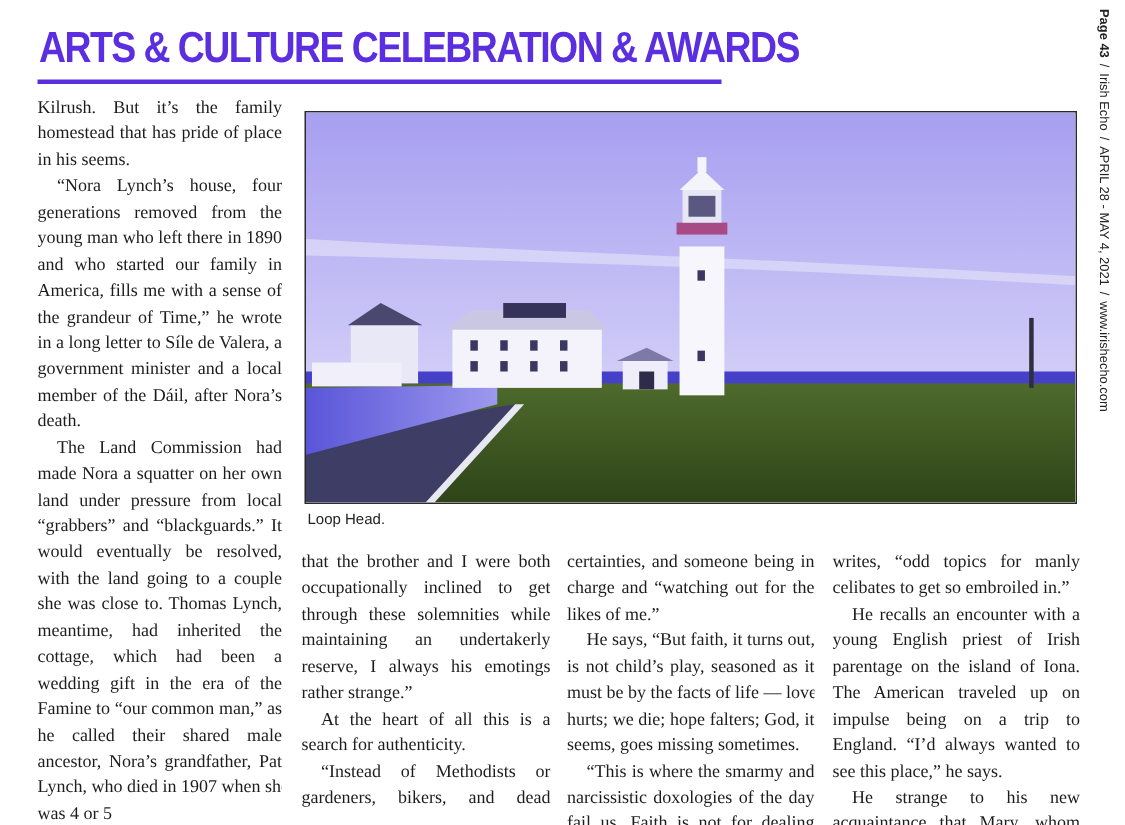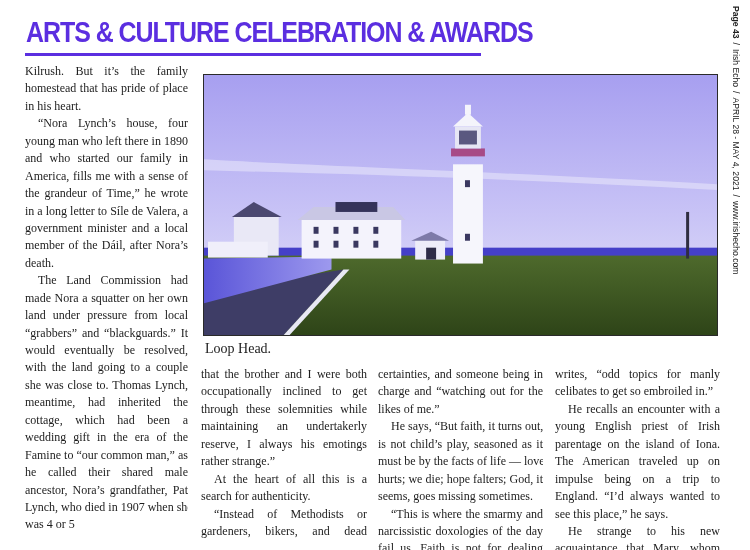--- a/index.html
+++ b/index.html
@@ -45,41 +45,42 @@
   .col3 { left: 378px; top: 366px; width: 165px; }
   .col4 { left: 555px; top: 366px; width: 165px; }
 
   .photo {
     position: absolute; left: 203px; top: 74px; width: 515px; height: 262px;
     border: 1px solid #2a2a2a; overflow: hidden; box-sizing: border-box;
   }
   .photo svg { display: block; width: 100%; height: 100%; }
   .caption {
     position: absolute; left: 205px; top: 341px;
-    font-family: Liberation Serif, serif;
-    font-size: 14px; color: #222;
+    font-family: Liberation Sans, sans-serif;
+    font-size: 10px; color: #222;
   }
 </style>
 </head>
 <body>
 
 <div class="headline">ARTS &amp; CULTURE CELEBRATION &amp; AWARDS</div>
 <div class="headline-rule"></div>
 
 <div class="folio">
   <div class="folio-inner">
     <b>Page 43</b><span class="folio-sep">/</span><span>Irish Echo</span><span class="folio-sep">/</span><span>APRIL 28 - MAY 4, 2021</span><span class="folio-sep">/</span><span>www.irishecho.com</span>
   </div>
 </div>
 
 <div class="col col1">
   <span class="ln">Kilrush. But it’s the family</span>
   <span class="ln">homestead that has pride of place</span>
-  <span class="ln last">in his  heart.</span>
+  <span class="ln last">in his  seems.</span>
   <span class="ln indent">“Nora Lynch’s house, four</span>
+  <span class="ln">generations removed from the</span>
   <span class="ln">young man who left there in 1890</span>
   <span class="ln">and who started our family in</span>
   <span class="ln">America, fills me with a sense of</span>
   <span class="ln">the grandeur of Time,” he wrote</span>
   <span class="ln">in a long letter to Síle de Valera, a</span>
   <span class="ln">government minister and a local</span>
   <span class="ln">member of the Dáil, after Nora’s</span>
   <span class="ln last">death.</span>
   <span class="ln indent">The Land Commission had</span>
   <span class="ln">made Nora a squatter on her own</span>

